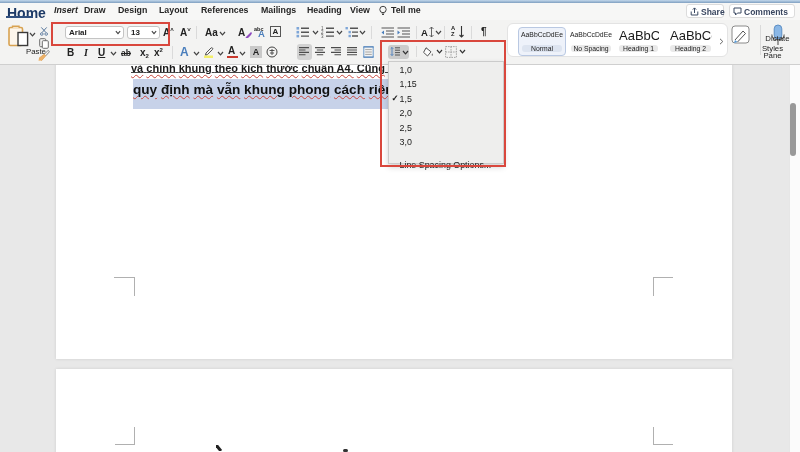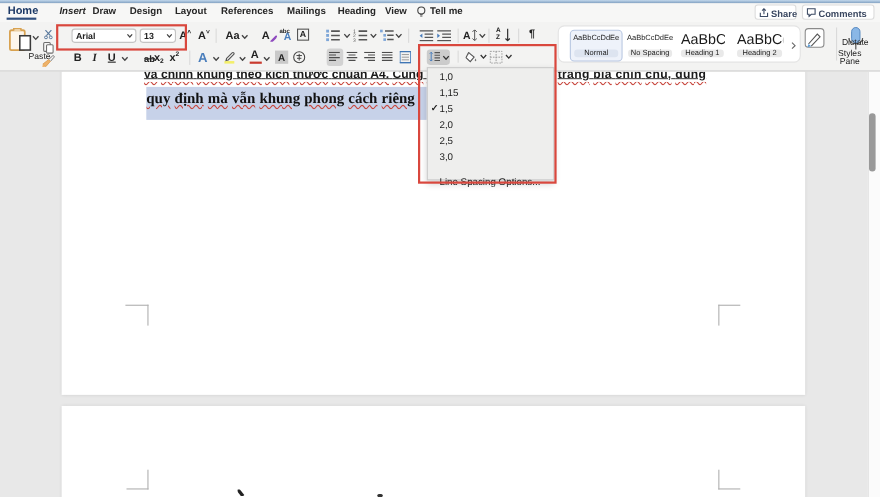--- a/index.html
+++ b/index.html
@@ -2,39 +2,36 @@
 <html><head>
 <meta charset="utf-8">
 <style>
   * { margin:0; padding:0; box-sizing:border-box; }
   html,body { width:800px; height:452px; overflow:hidden; }
   body { font-family:"Liberation Sans", sans-serif; position:relative; background:#e8e8e8; }
   .abs { position:absolute; }
   .sep { position:absolute; width:1px; background:#dadada; }
   .caret { position:absolute; width:7px; height:5px; }
   .wv { text-decoration:underline wavy #c8473e; text-decoration-thickness:1px; text-underline-offset:2px; }
-  .wv2 { text-decoration:underline wavy #c8473e; text-decoration-thickness:1px; text-underline-offset:1px;font-family:Liberation Serif, serif; }
+  .wv2 { text-decoration:underline wavy #c8473e; text-decoration-thickness:1px; text-underline-offset:1px; }
   svg { display:block; }
 </style>
 </head>
 <body>
 
 <div class="abs" id="docarea" style="left:0;top:65px;width:789px;height:387px;background:#e8e8e8;overflow:hidden;">
 
   <div class="abs" style="left:56px;top:-8px;width:676px;height:301.5px;background:#fff;box-shadow:0 0 3px rgba(0,0,0,0.12);"></div>
 
   <div class="abs" style="left:56px;top:303.5px;width:676px;height:90px;background:#fff;box-shadow:0 0 3px rgba(0,0,0,0.12);"></div>
 
   <div class="abs" style="left:133px;top:13.6px;width:254.5px;height:30px;background:#c7d2e9;"></div>
 
   <div class="abs" style="left:131px;top:-6.7px;width:600px;height:14px;white-space:nowrap;">
     <span style="font-size:11px;font-weight:600;color:#1a1a1a;text-decoration:underline;text-decoration-color:#444;text-decoration-thickness:1px;text-underline-offset:0px;"><span class="wv">và</span> <span class="wv">chỉnh</span> <span class="wv">khung</span> <span class="wv">theo</span> <span class="wv">kích</span> <span class="wv">thước</span> <span class="wv">chuẩn</span> <span class="wv">A4.</span> <span class="wv">Cũng</span> <span class="wv">như</span></span>
-  </div>
-  <div class="abs" style="left:507px;top:-6.7px;width:200px;height:14px;white-space:nowrap;">
-    <span style="font-size:11px;letter-spacing:0.3px;font-weight:600;color:#1a1a1a;text-decoration:underline;text-decoration-color:#444;text-decoration-thickness:1px;text-underline-offset:0px;"><span class="wv">trang</span> <span class="wv">bìa</span> <span class="wv">chỉn</span> <span class="wv">chu,</span> <span class="wv">đúng</span></span>
   </div>
 
   <div class="abs" style="left:133px;top:13.6px;width:254.5px;height:30px;overflow:hidden;">
     <span class="abs" style="left:0;top:3.2px;font-size:13.6px;font-weight:700;color:#111;white-space:nowrap;"><span class="wv2">quy</span> <span class="wv2">định</span> <span class="wv2">mà</span> <span class="wv2">vẫn</span> <span class="wv2">khung</span> <span class="wv2">phong</span> <span class="wv2">cách</span> <span class="wv2">riêng</span></span>
   </div>
 
   <div class="abs" style="left:113.5px;top:212px;width:21px;height:19px;border-top:1px solid #b0b0b0;border-right:1px solid #b0b0b0;"></div>
   <div class="abs" style="left:653px;top:212px;width:20px;height:19px;border-top:1px solid #b0b0b0;border-left:1px solid #b0b0b0;"></div>
 
   <div class="abs" style="left:114.5px;top:362px;width:20px;height:17.5px;border-bottom:1px solid #b0b0b0;border-right:1px solid #b0b0b0;"></div>
@@ -46,21 +43,21 @@
   <div class="abs" style="left:343px;top:384px;width:5px;height:3px;background:#333;border-radius:2px;"></div>
 </div>
 
 <div class="abs" style="left:789px;top:65px;width:11px;height:387px;background:#fbfbfb;border-left:1px solid #e6e6e6;"></div>
 <div class="abs" style="left:790px;top:103px;width:5.5px;height:53px;background:#999999;border-radius:3px;"></div>
 
 <div class="abs" style="left:0;top:0;width:800px;height:3px;background:linear-gradient(#c3d8ec,#7f9fc0);"></div>
 <div class="abs" id="tabbar" style="left:0;top:3px;width:800px;height:17px;background:#f7f7f6;"></div>
 <div class="abs" id="ribbon" style="left:0;top:20px;width:800px;height:45px;background:#f3f3f2;border-bottom:1px solid #cfcfcf;"></div>
 
-<div class="abs" style="top:5px;left:7px;font-size:10px;font-weight:700;color:#1c3966;">Home</div>
+<div class="abs" style="top:5px;left:7px;font-size:14px;font-weight:700;color:#1c3966;">Home</div>
 <div class="abs" style="left:6px;top:15.7px;width:27px;height:1.9px;background:#31507f;"></div>
 <div class="abs" style="top:5px;left:54px;font-size:8.8px;font-weight:600;color:#262626;font-style:italic;">Insert</div>
 <div class="abs" style="top:5px;left:84px;font-size:8.8px;font-weight:600;color:#262626;">Draw</div>
 <div class="abs" style="top:5px;left:118px;font-size:8.8px;font-weight:600;color:#262626;">Design</div>
 <div class="abs" style="top:5px;left:159px;font-size:8.8px;font-weight:600;color:#262626;">Layout</div>
 <div class="abs" style="top:5px;left:201px;font-size:8.8px;font-weight:600;color:#262626;">References</div>
 <div class="abs" style="top:5px;left:261px;font-size:8.8px;font-weight:600;color:#262626;">Mailings</div>
 <div class="abs" style="top:5px;left:307px;font-size:8.8px;font-weight:600;color:#262626;">Heading</div>
 <div class="abs" style="top:5px;left:350px;font-size:8.8px;font-weight:600;color:#262626;">View</div>
 
@@ -133,21 +130,21 @@
 <div class="abs" style="left:254px;top:26px;font-size:5.5px;font-weight:700;color:#222;">abc</div>
 <div class="abs" style="left:258px;top:28px;font-size:9.5px;font-weight:600;color:#4a7ebc;">A</div>
 <div class="abs" style="left:270px;top:26px;width:11px;height:11px;border:1px solid #555;font-size:8px;font-weight:600;color:#222;text-align:center;line-height:10px;">A</div>
 
 <div class="abs" style="left:67px;top:47px;font-size:10px;font-weight:800;color:#222;">B</div>
 <div class="abs" style="left:84px;top:47px;font-size:10px;font-style:italic;font-weight:600;font-family:'Liberation Serif',serif;color:#222;">I</div>
 <div class="abs" style="left:98px;top:47px;font-size:10px;font-weight:600;color:#222;text-decoration:underline;">U</div>
 <svg class="abs caret" style="left:110px;top:51px;" width="7" height="5" viewBox="0 0 7 5">
     <path d="M1 1 L3.5 3.8 L6 1" stroke="#444" stroke-width="1.2" fill="none"></path>
   </svg>
-<div class="abs" style="left:131px;top:48px;font-size:8.5px;font-weight:600;color:#222;text-decoration:line-through;">ab</div>
+<div class="abs" style="left:121px;top:48px;font-size:8.5px;font-weight:600;color:#222;text-decoration:line-through;">ab</div>
 <div class="abs" style="left:140px;top:47px;font-size:10px;font-weight:600;color:#222;">x<span style="font-size:6px;vertical-align:-2px;">2</span></div>
 <div class="abs" style="left:154px;top:47px;font-size:10px;font-weight:600;color:#222;">x<span style="font-size:6px;vertical-align:4px;">2</span></div>
 <div class="sep" style="left:172px;top:46px;height:13px;"></div>
 <div class="abs" style="left:180px;top:45px;font-size:12px;font-weight:800;color:#4a7ebc;">A</div>
 <svg class="abs caret" style="left:193px;top:51px;" width="7" height="5" viewBox="0 0 7 5">
     <path d="M1 1 L3.5 3.8 L6 1" stroke="#444" stroke-width="1.2" fill="none"></path>
   </svg>
 <svg class="abs" style="left:203px;top:45px;" width="13" height="13" viewBox="0 0 13 13">
   <rect x="1" y="10.5" width="9" height="2.5" fill="#f3ef6a"></rect>
   <path d="M3 8 L8 3 C9 2 10.5 3.5 9.5 4.5 L4.5 9.5 L2.5 10 Z" fill="none" stroke="#555" stroke-width="1"></path>

